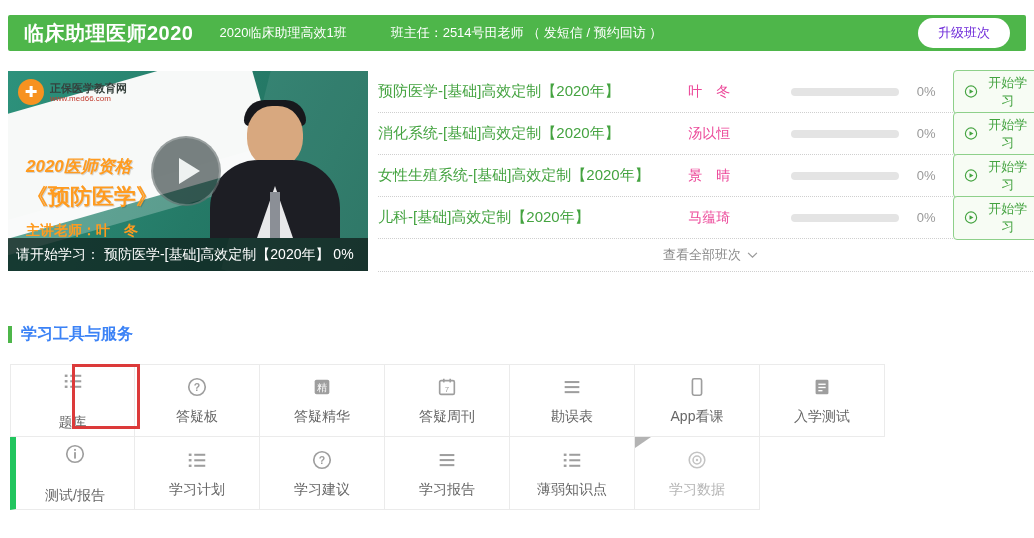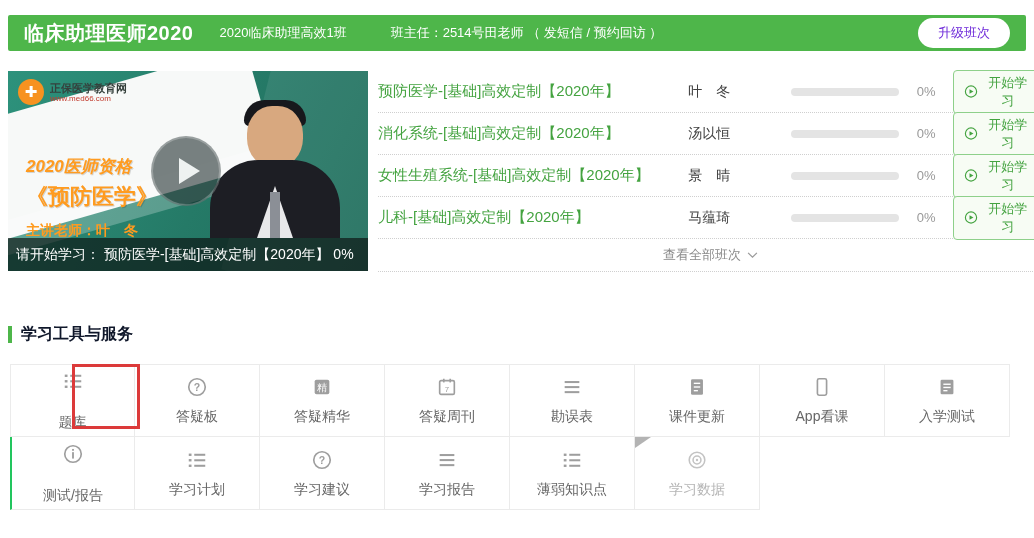--- a/index.html
+++ b/index.html
@@ -52,42 +52,42 @@
     display:flex; align-items:center; justify-content:center; cursor:pointer; }
   .play-tri { width:0; height:0; border-top:13px solid transparent; border-bottom:13px solid transparent;
     border-left:21px solid #eef2f1; margin-left:6px; }
   .vid-status { position:absolute; left:0; right:0; bottom:0; height:33px; line-height:33px;
     background:rgba(10,10,10,.62); color:#fff; font-size:14px; padding:0 8px; white-space:nowrap; }
 
   
   .course-list { flex:1; margin-left:10px; padding-right:18px; }
   .course-row { height:42px; display:flex; align-items:center; border-bottom:1px dotted #cfcfcf; }
   .c-title { width:300px; font-size:15px; color:#44a340; white-space:nowrap; cursor:pointer; }
-  .c-teacher { width:105px; text-align:center; font-size:14px; color:#404040; }
+  .c-teacher { width:105px; text-align:center; font-size:14px; color:#ec4899; }
   .c-bar { width:115px; height:8px; border-radius:4px; background:#e4e4e4; margin-left:32px; }
   .c-pct { width:58px; text-align:center; font-size:13px; color:#999; }
   .start-btn { margin-left:auto; display:inline-flex; align-items:center; gap:5px;
     border:1px solid #8ed08a; background:#f7fcf4; color:#44a340; font-size:13px;
     border-radius:4px; padding:3px 10px; cursor:pointer; }
   .view-all { height:33px; display:flex; align-items:center; justify-content:center; gap:6px;
     font-size:13px; color:#8a8a8a; border-bottom:1px dotted #cfcfcf; cursor:pointer; }
 
   
   .section-title { margin-top:52px; display:flex; align-items:center; }
   .section-bar { width:4px; height:17px; background:#4eb64a; margin-right:9px; }
-  .section-text { font-size:16px; font-weight:bold; color:#0f172a; }
+  .section-text { font-size:16px; font-weight:bold; color:#3b82f6; }
 
   .tools-grid { position:relative; margin:19px 0 0 2px; width:1000px; font-size:14px; }
   .tools-row { display:flex; }
   .tool-cell { width:125px; height:73px; border-right:1px solid #ebebeb; border-bottom:1px solid #ebebeb;
     display:flex; flex-direction:column; align-items:center; justify-content:center; gap:9px;
     color:#666; cursor:pointer; background:#fff; }
   .tools-row1 .tool-cell { border-top:1px solid #ebebeb; }
   .tool-cell:first-child { border-left:1px solid #ebebeb;gap:21px; }
-  .tools-row2 .tool-cell:first-child { border-left:2px solid #22c55e; }
+  .tools-row2 .tool-cell:first-child { border-left:6px solid #22c55e; }
   .tool-icon { color:#9e9e9e; height:24px; display:flex; align-items:center; }
   .tool-cell.muted { color:#b5b5b5;text-align:center; }
   .tool-cell.muted .tool-icon { color:#c3c3c3; }
   .hl-box { position:absolute; left:62px; top:0; width:68px; height:65px;
     border:3px solid #dc3a3a; pointer-events:none; }
   .fold-tri { position:absolute; left:625px; top:73px; width:0; height:0;
     border-top:11px solid #b3b3b3; border-right:16px solid transparent; }
 </style>
 </head>
 <body>
@@ -254,31 +254,20 @@
               <rect x="4" y="5.5" width="16" height="2.2"></rect>
               <rect x="4" y="11" width="16" height="2.2"></rect>
               <rect x="4" y="16.5" width="16" height="2.2"></rect>
             </svg>
         </span>
         <span>勘误表</span>
       </div>
       <div class="tool-cell">
         <span class="tool-icon">
           <svg width="22" height="22" viewBox="0 0 24 24">
-              <rect x="5.5" y="3.5" width="13" height="17" rx="1.5" fill="currentColor"></rect>
-              <line x1="8.5" y1="8" x2="15.5" y2="8" stroke="#fff" stroke-width="1.5"></line>
-              <line x1="8.5" y1="12" x2="15.5" y2="12" stroke="#fff" stroke-width="1.5"></line>
-              <line x1="8.5" y1="16" x2="13" y2="16" stroke="#fff" stroke-width="1.5"></line>
-            </svg>
-        </span>
-        <span>课件更新</span>
-      </div>
-      <div class="tool-cell">
-        <span class="tool-icon">
-          <svg width="22" height="22" viewBox="0 0 24 24">
               <rect x="7" y="3" width="10" height="18" rx="1.8" fill="none" stroke="currentColor" stroke-width="1.8"></rect>
             </svg>
         </span>
         <span>App看课</span>
       </div>
       <div class="tool-cell">
         <span class="tool-icon">
           <svg width="22" height="22" viewBox="0 0 24 24">
               <rect x="5" y="4" width="14" height="16" rx="1.5" fill="currentColor"></rect>
               <line x1="8" y1="9" x2="16" y2="9" stroke="#fff" stroke-width="1.5"></line>

